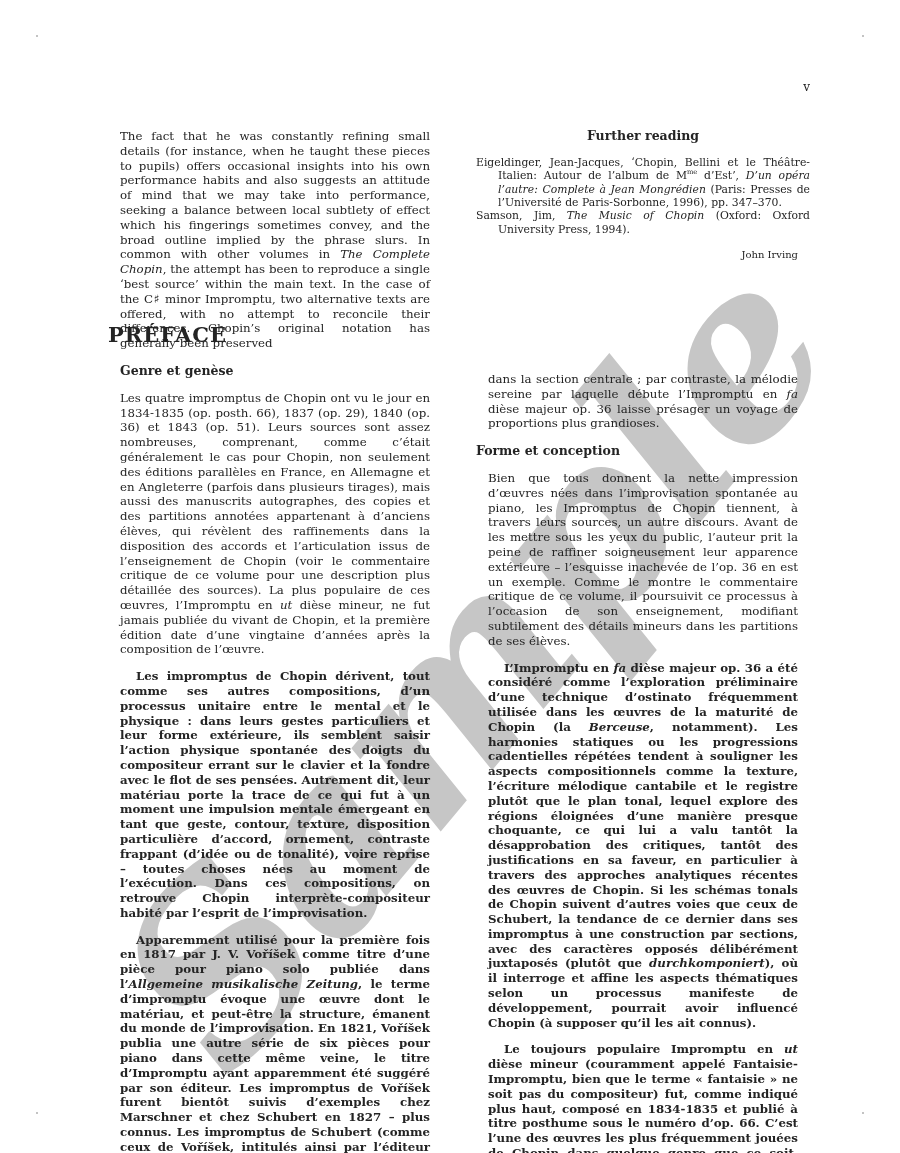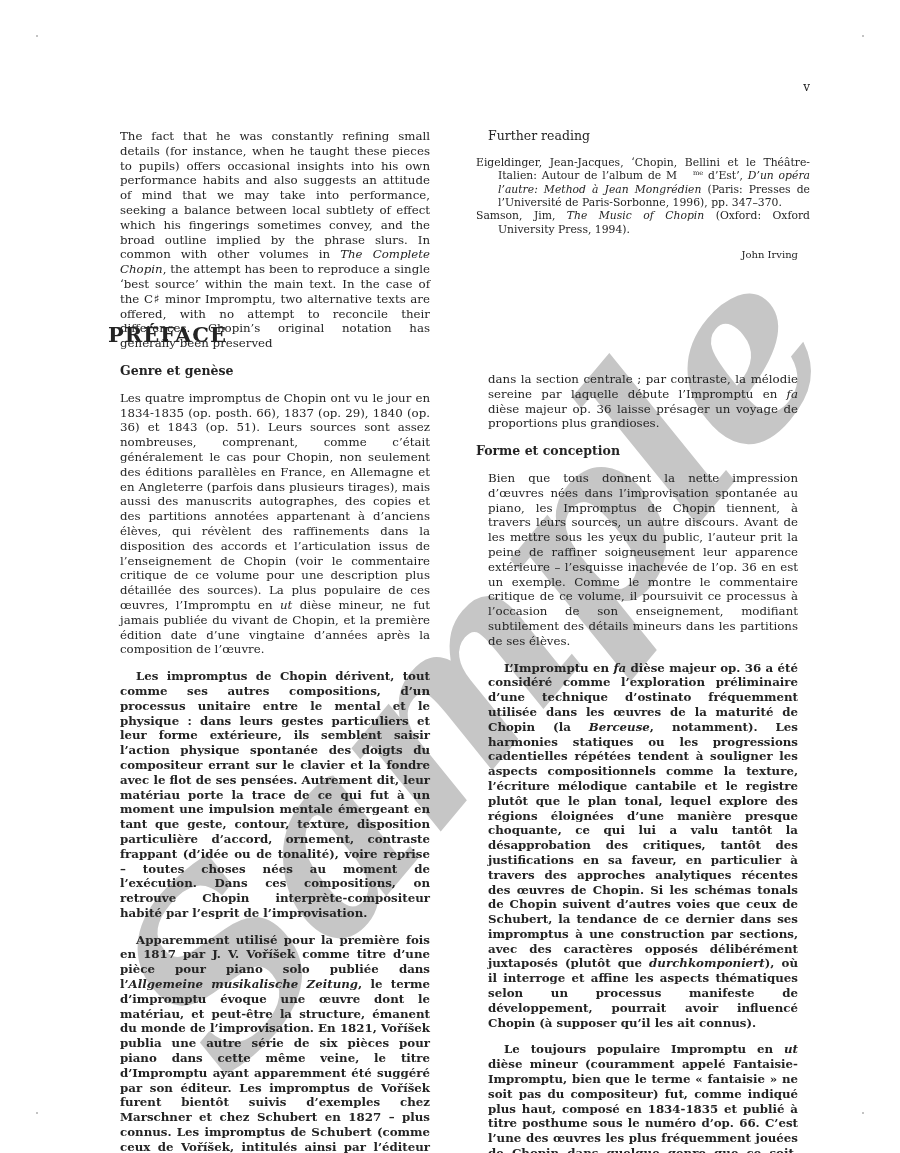--- a/index.html
+++ b/index.html
@@ -14,33 +14,33 @@
     transform:translate(-50%,-50%) rotate(-50deg);
     font-size:235px;font-style:italic;font-weight:bold;
     color:#c6c6c6;white-space:nowrap;letter-spacing:-4px;
   }
   .layer{position:relative;z-index:1;}
   .col{position:absolute;width:334px;text-align:justify;font-size:11.8px;line-height:14.8px;}
   .top-left{left:108px;top:117px;}
   .top-right{left:476px;top:117px;}
   .col p{margin:12px;}
   p.ind{text-indent:16px;font-weight:bold;}
-  .sec-head{font-weight:normal;text-align:left;font-size:12.5px;margin:14px 0 9px 0;text-indent:0;}
+  .sec-head{font-weight:bold;text-align:center;font-size:12.5px;margin:14px 0 9px 0;text-indent:0;}
   .refs{font-size:10.8px;line-height:13.4px;margin-top:2px;}
   .refs p{padding-left:22px;text-indent:-22px;margin:0;}
   .signature{text-align:right;font-size:10px;margin-top:5px;}
   .preface-title{
     position:absolute;left:108px;top:322px;width:702px;text-align:left;
     font-size:21px;font-weight:bold;letter-spacing:1px;
   }
   .col-left-main{left:108px;top:352px;}
   .col-right-main{left:476px;top:360px;}
   .col-head{font-weight:bold;text-align:left;font-size:12.5px;margin:0 0 10px 0;}
   .col-head.mid{margin:13px 0 10px 0;}
-  sup{font-size:0.62em;vertical-align:super;line-height:0;padding-left:16px;}
+  sup{font-size:0.62em;vertical-align:super;line-height:0;}
 </style>
 </head>
 <body>
 
 <div class="reg-mark" style="left:36px;top:35px;"></div>
 <div class="reg-mark" style="left:862px;top:35px;"></div>
 <div class="reg-mark" style="left:36px;top:1112px;"></div>
 <div class="reg-mark" style="left:862px;top:1112px;"></div>
 
 <div class="watermark">Sample</div>
@@ -49,21 +49,21 @@
 
   <div class="pagenum">v</div>
 
   <div class="col top-left">
     <p>The fact that he was constantly refining small details (for instance, when he taught these pieces to pupils) offers occasional insights into his own performance habits and also suggests an attitude of mind that we may take into performance, seeking a balance between local subtlety of effect which his fingerings sometimes convey, and the broad outline implied by the phrase slurs. In common with other volumes in <i>The Complete Chopin</i>, the attempt has been to reproduce a single ‘best source’ within the main text. In the case of the C♯ minor Impromptu, two alternative texts are offered, with no attempt to reconcile their differences. Chopin’s original notation has generally been preserved</p>
   </div>
 
   <div class="col top-right">
     <p class="sec-head">Further reading</p>
     <div class="refs">
-      <p>Eigeldinger, Jean-Jacques, ‘Chopin, Bellini et le Théâtre-Italien: Autour de l’album de M<sup>me</sup> d’Est’, <i>D’un opéra l’autre: Method à Jean Mongrédien</i> (Paris: Presses de l’Université de Paris-Sorbonne, 1996), pp. 347–370.</p>
+      <p>Eigeldinger, Jean-Jacques, ‘Chopin, Bellini et le Théâtre-Italien: Autour de l’album de M<sup>me</sup> d’Est’, <i>D’un opéra l’autre: Complete à Jean Mongrédien</i> (Paris: Presses de l’Université de Paris-Sorbonne, 1996), pp. 347–370.</p>
       <p>Samson, Jim, <i>The Music of Chopin</i> (Oxford: Oxford University Press, 1994).</p>
     </div>
     <p class="signature">John Irving</p>
   </div>
 
   <div class="preface-title">PRÉFACE</div>
 
   <div class="col col-left-main">
     <p class="col-head">Genre et genèse</p>
     <p>Les quatre impromptus de Chopin ont vu le jour en 1834-1835 (op. posth. 66), 1837 (op. 29), 1840 (op. 36) et 1843 (op. 51). Leurs sources sont assez nombreuses, comprenant, comme c’était généralement le cas pour Chopin, non seulement des éditions parallèles en France, en Allemagne et en Angleterre (parfois dans plusieurs tirages), mais aussi des manuscrits autographes, des copies et des partitions annotées appartenant à d’anciens élèves, qui révèlent des raffinements dans la disposition des accords et l’articulation issus de l’enseignement de Chopin (voir le commentaire critique de ce volume pour une description plus détaillée des sources). La plus populaire de ces œuvres, l’Impromptu en <i>ut</i> dièse mineur, ne fut jamais publiée du vivant de Chopin, et la première édition date d’une vingtaine d’années après la composition de l’œuvre.</p>

